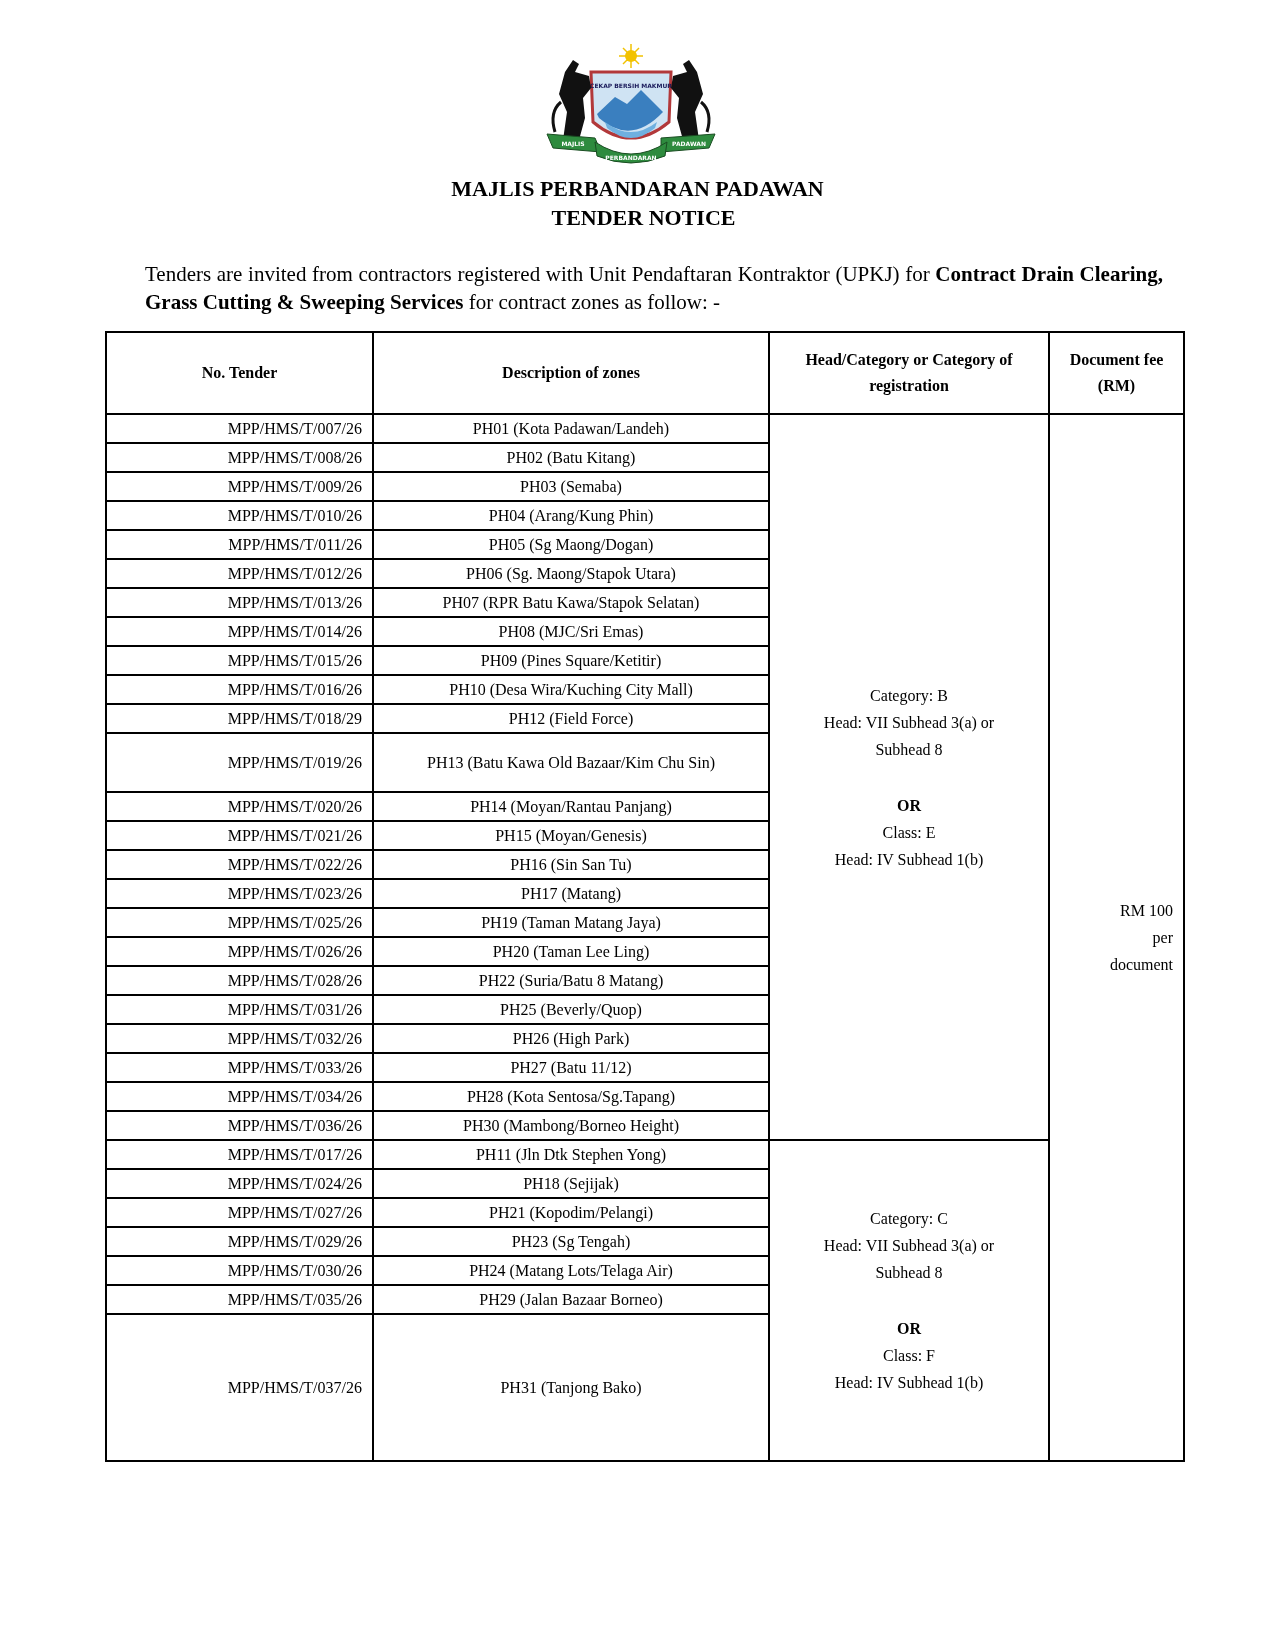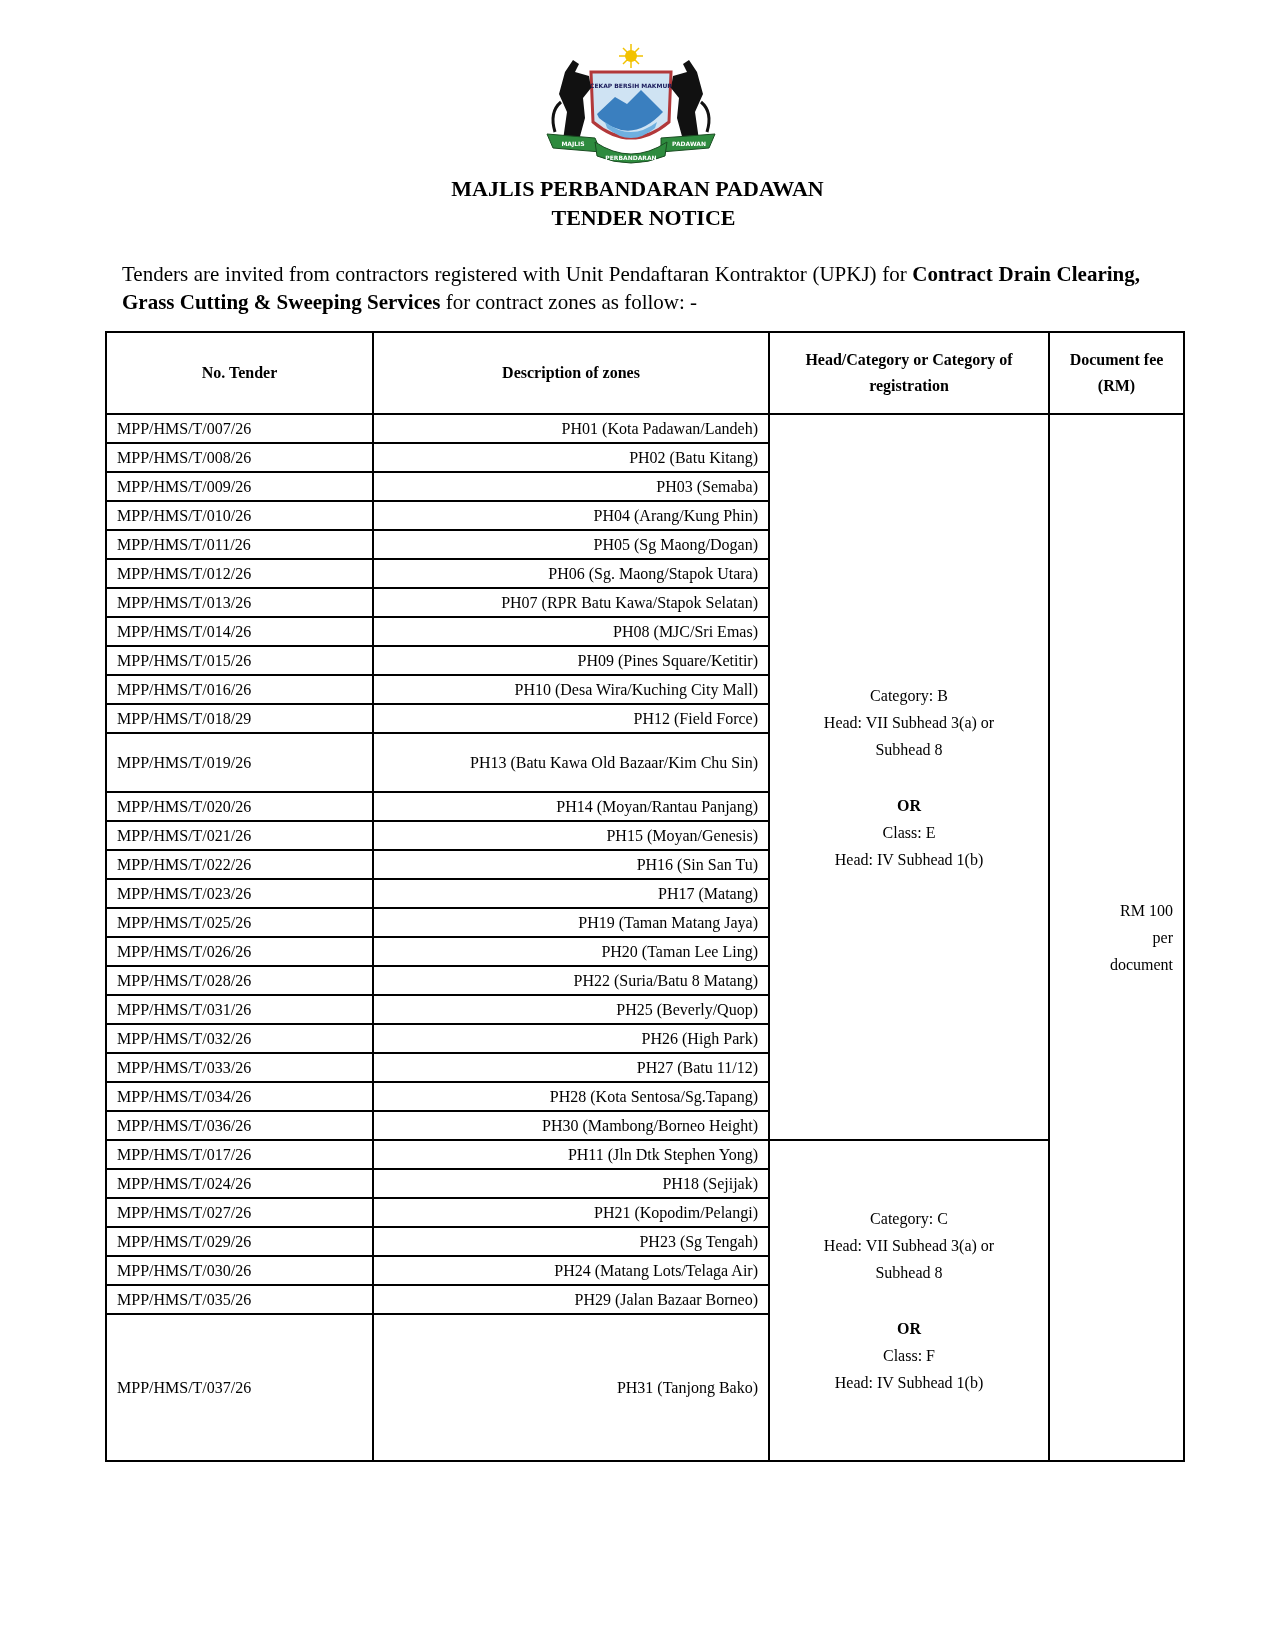--- a/index.html
+++ b/index.html
@@ -2,27 +2,27 @@
 <html><head>
   <meta charset="utf-8">
   <style>
     html, body { margin: 0; padding: 0; background: #ffffff; }
     body { width: 1275px; height: 1650px; position: relative; overflow: hidden;
            font-family: "Liberation Serif", "DejaVu Serif", serif; color: #000; }
     .logo { position: absolute; left: 545px; top: 42px; width: 172px; height: 122px; }
     .title { position: absolute; left: 0; width: 1275px; text-align: center; font-weight: bold; font-size: 22px; }
     .t1 { top: 176px; }
     .t2 { top: 205px; padding-left: 6px; }
-    .intro { position: absolute; left: 122px; top: 260px; width: 1018px; font-size: 21px; line-height: 28px; text-align: justify; }
+    .intro { position: absolute; left: 145px; top: 260px; width: 1018px; font-size: 21px; line-height: 28px; text-align: justify; }
     .intro b { font-weight: bold; }
     table.tender { position: absolute; left: 105px; top: 331px; width: 1078px; border-collapse: collapse; font-size: 16px; table-layout: fixed; }
     table.tender td, table.tender th { border: 2px solid #000; padding: 0 10px; vertical-align: middle; }
     table.tender th { font-weight: bold; text-align: center; height: 80px; line-height: 26px; }
-    table.tender td.no { text-align: left; }
-    table.tender td.desc { text-align: right; }
+    table.tender td.no { text-align: right; }
+    table.tender td.desc { text-align: center; }
     table.tender tr.row td { height: 27px; line-height: 27px; }
     table.tender tr.row-tall td { height: 57px; }
     table.tender tr.row-tall td.desc { line-height: 29px; }
     table.tender tr.row-last td { height: 145px; }
     td.cat { text-align: center; line-height: 26px; }
     td.fee { text-align: right; line-height: 26px; }
     td.cat .or { font-weight: bold; margin-top: 29px; }
   </style>
 </head>
 <body>

